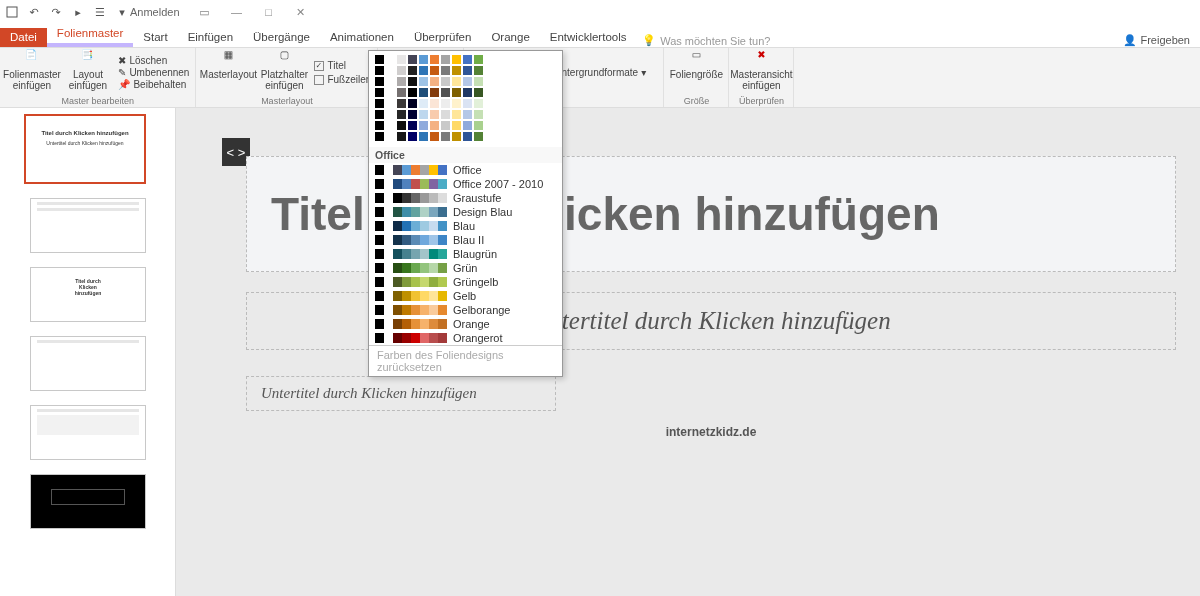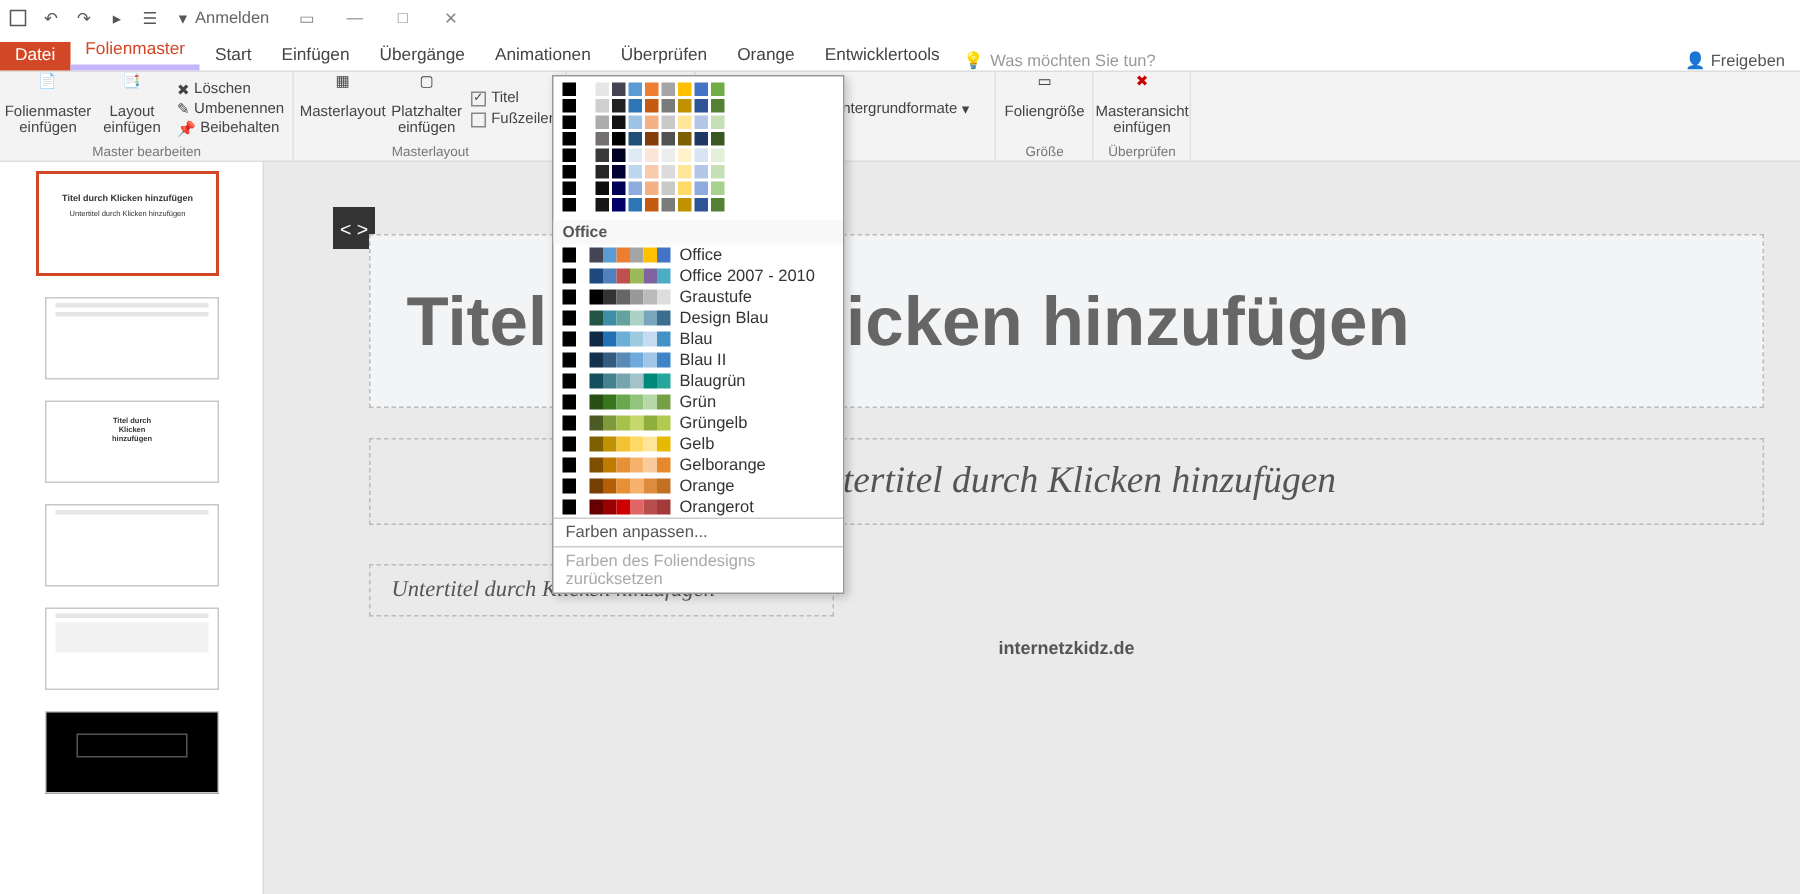--- a/index.html
+++ b/index.html
@@ -460,21 +460,20 @@
             <span style="background: rgb(102, 0, 0);"></span>
             <span style="background: rgb(153, 0, 0);"></span>
             <span style="background: rgb(204, 0, 0);"></span>
             <span style="background: rgb(224, 102, 102);"></span>
             <span style="background: rgb(184, 77, 77);"></span>
             <span style="background: rgb(163, 58, 58);"></span>
           </div>
           <span>Orangerot</span>
         </div>
       </div>
-    <div class="dd-foot">Farben anpassen...</div>
     <div class="dd-foot dis">Farben des Foliendesigns zurücksetzen</div>
   </div>
 </div>
 
 <div class="workspace">
   <div class="thumbs">
     <div class="thumb master">
       <div style="font-size:6px;text-align:center;margin-top:14px;font-weight:bold">Titel durch Klicken hinzufügen</div>
       <div style="font-size:5px;text-align:center;margin-top:4px">Untertitel durch Klicken hinzufügen</div>
     </div>

